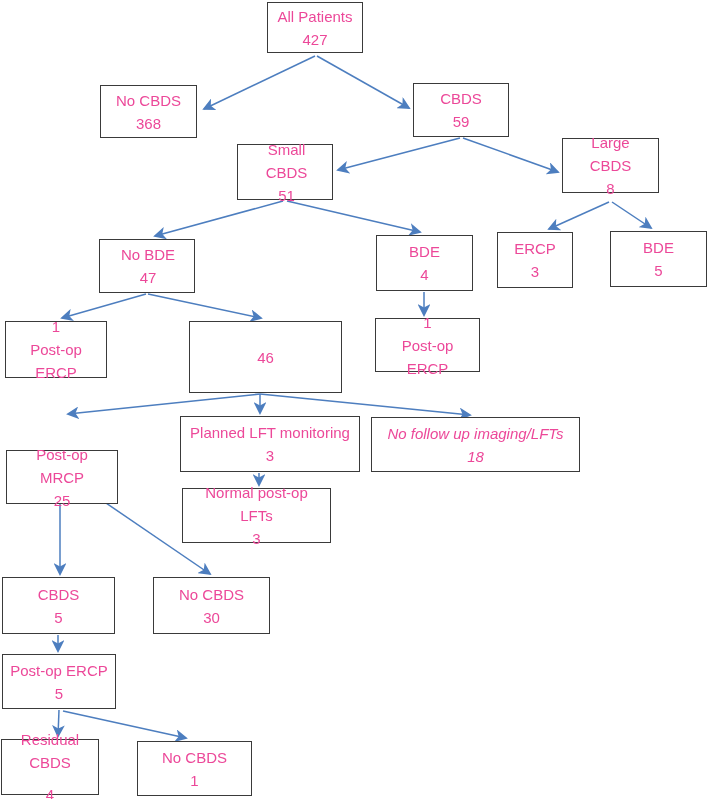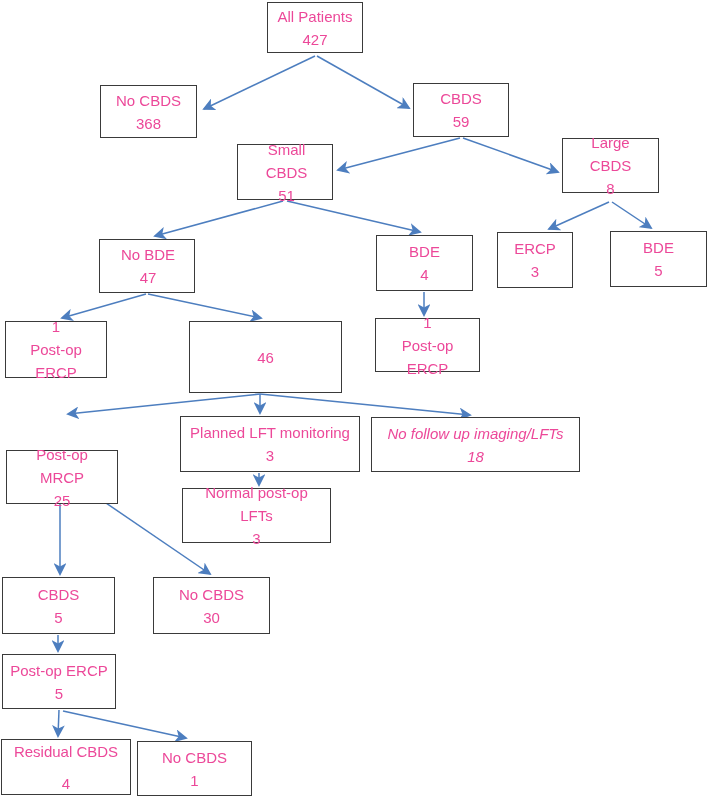--- a/index.html
+++ b/index.html
@@ -39,21 +39,21 @@
   .n-pol          {left:5px;  top:321px;width:102px;height:57px;}
   .n-short        {left:189px;top:321px;width:153px;height:72px;}
   .n-por          {left:375px;top:318px;width:105px;height:54px;}
   .n-mrcp         {left:6px;  top:418px;width:112px;height:54px;margin-top:32px;}
   .n-planned      {left:180px;top:416px;width:180px;height:56px;}
   .n-nofollow     {left:371px;top:417px;width:209px;height:55px;font-style:italic;}
   .n-normal       {left:182px;top:488px;width:149px;height:55px;}
   .n-cbds5        {left:2px;  top:577px;width:113px;height:57px;}
   .n-nocbds20     {left:153px;top:577px;width:117px;height:57px;}
   .n-poe5         {left:2px;  top:654px;width:114px;height:55px;}
-  .n-residual     {left:1px;  top:739px;width:130px;height:56px;gap:9px;}
+  .n-residual     {left:1px;  top:739px;width:98px;height:56px;gap:9px;}
   .n-nocbds1      {left:137px;top:741px;width:115px;height:55px;}
 </style>
 </head>
 <body>
 
 <div id="canvas">
 
   <svg id="arrows" viewBox="0 0 708 799" xmlns="http://www.w3.org/2000/svg">
     <defs>
       <marker id="ah" viewBox="0 0 10 10" refX="8.5" refY="5" markerWidth="8.5" markerHeight="8.5" orient="auto-start-reverse">

